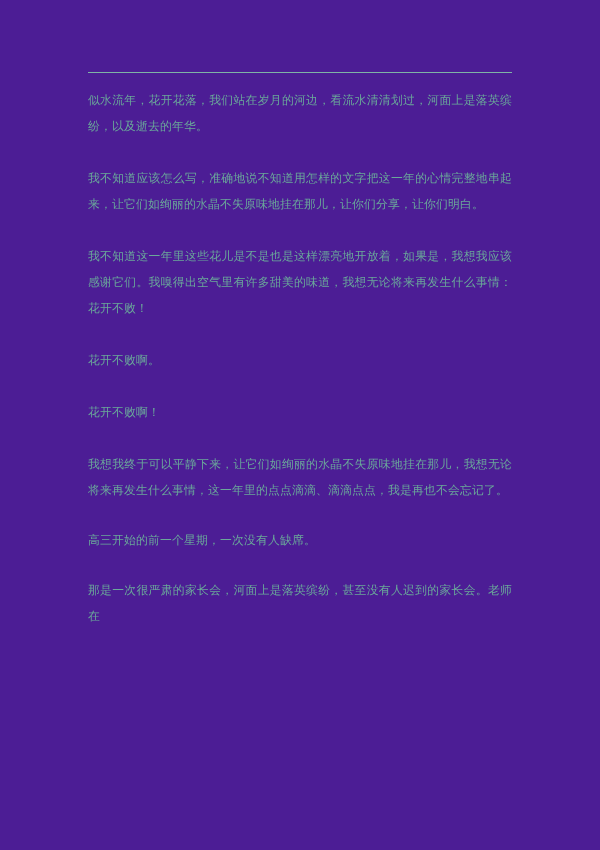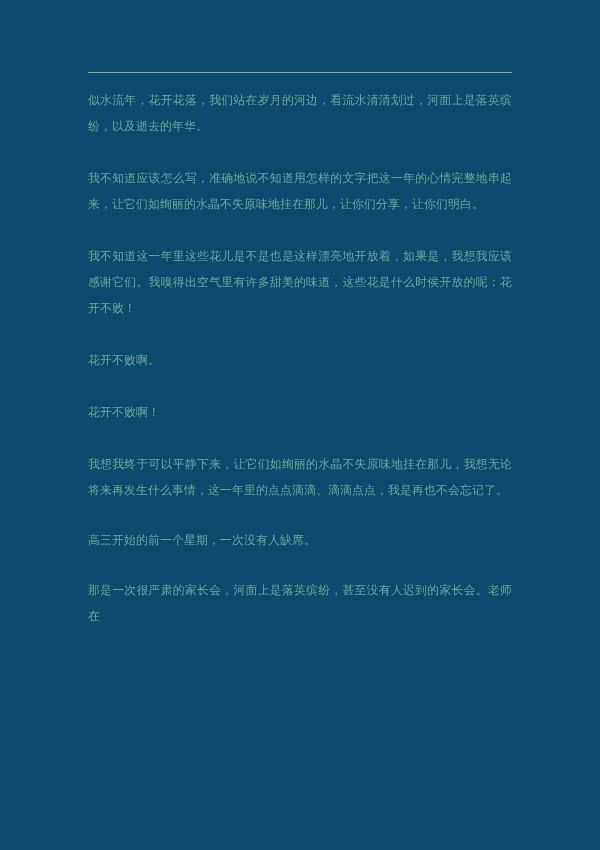--- a/index.html
+++ b/index.html
@@ -12,21 +12,21 @@
     height: 850px;
     font-family: "Liberation Serif", "DejaVu Serif", serif;
     color: #6aa89a;
     overflow: hidden;
   }
   .page {
     position: relative;
     width: 600px;
     height: 850px;
     box-sizing: border-box;
-    background: #0c4a6e;
+    background: #4c1d95;
     padding-left: 6px;
   }
   .content {
     position: absolute;
     left: 88px;
     top: 72px;
     width: 424px;
   }
   .rule {
     width: 100%;
@@ -52,20 +52,20 @@
 </style>
 </head>
 <body>
 
 <div class="page">
   <div class="content">
     <div class="rule"></div>
 
     <p class="para">似水流年，花开花落，我们站在岁月的河边，看流水清清划过，河面上是落英缤纷，以及逝去的年华。</p>
     <p class="para">我不知道应该怎么写，准确地说不知道用怎样的文字把这一年的心情完整地串起来，让它们如绚丽的水晶不失原味地挂在那儿，让你们分享，让你们明白。</p>
-    <p class="para">我不知道这一年里这些花儿是不是也是这样漂亮地开放着，如果是，我想我应该感谢它们。我嗅得出空气里有许多甜美的味道，这些花是什么时侯开放的呢：花开不败！</p>
+    <p class="para">我不知道这一年里这些花儿是不是也是这样漂亮地开放着，如果是，我想我应该感谢它们。我嗅得出空气里有许多甜美的味道，我想无论将来再发生什么事情：花开不败！</p>
     <p class="para">花开不败啊。</p>
     <p class="para">花开不败啊！</p>
     <p class="para tight">我想我终于可以平静下来，让它们如绚丽的水晶不失原味地挂在那儿，我想无论将来再发生什么事情，这一年里的点点滴滴、滴滴点点，我是再也不会忘记了。</p>
     <p class="para tight">高三开始的前一个星期，一次没有人缺席。</p>
     <p class="para">那是一次很严肃的家长会，河面上是落英缤纷，甚至没有人迟到的家长会。老师在</p>
   </div>
 </div>
 
 </body></html>

